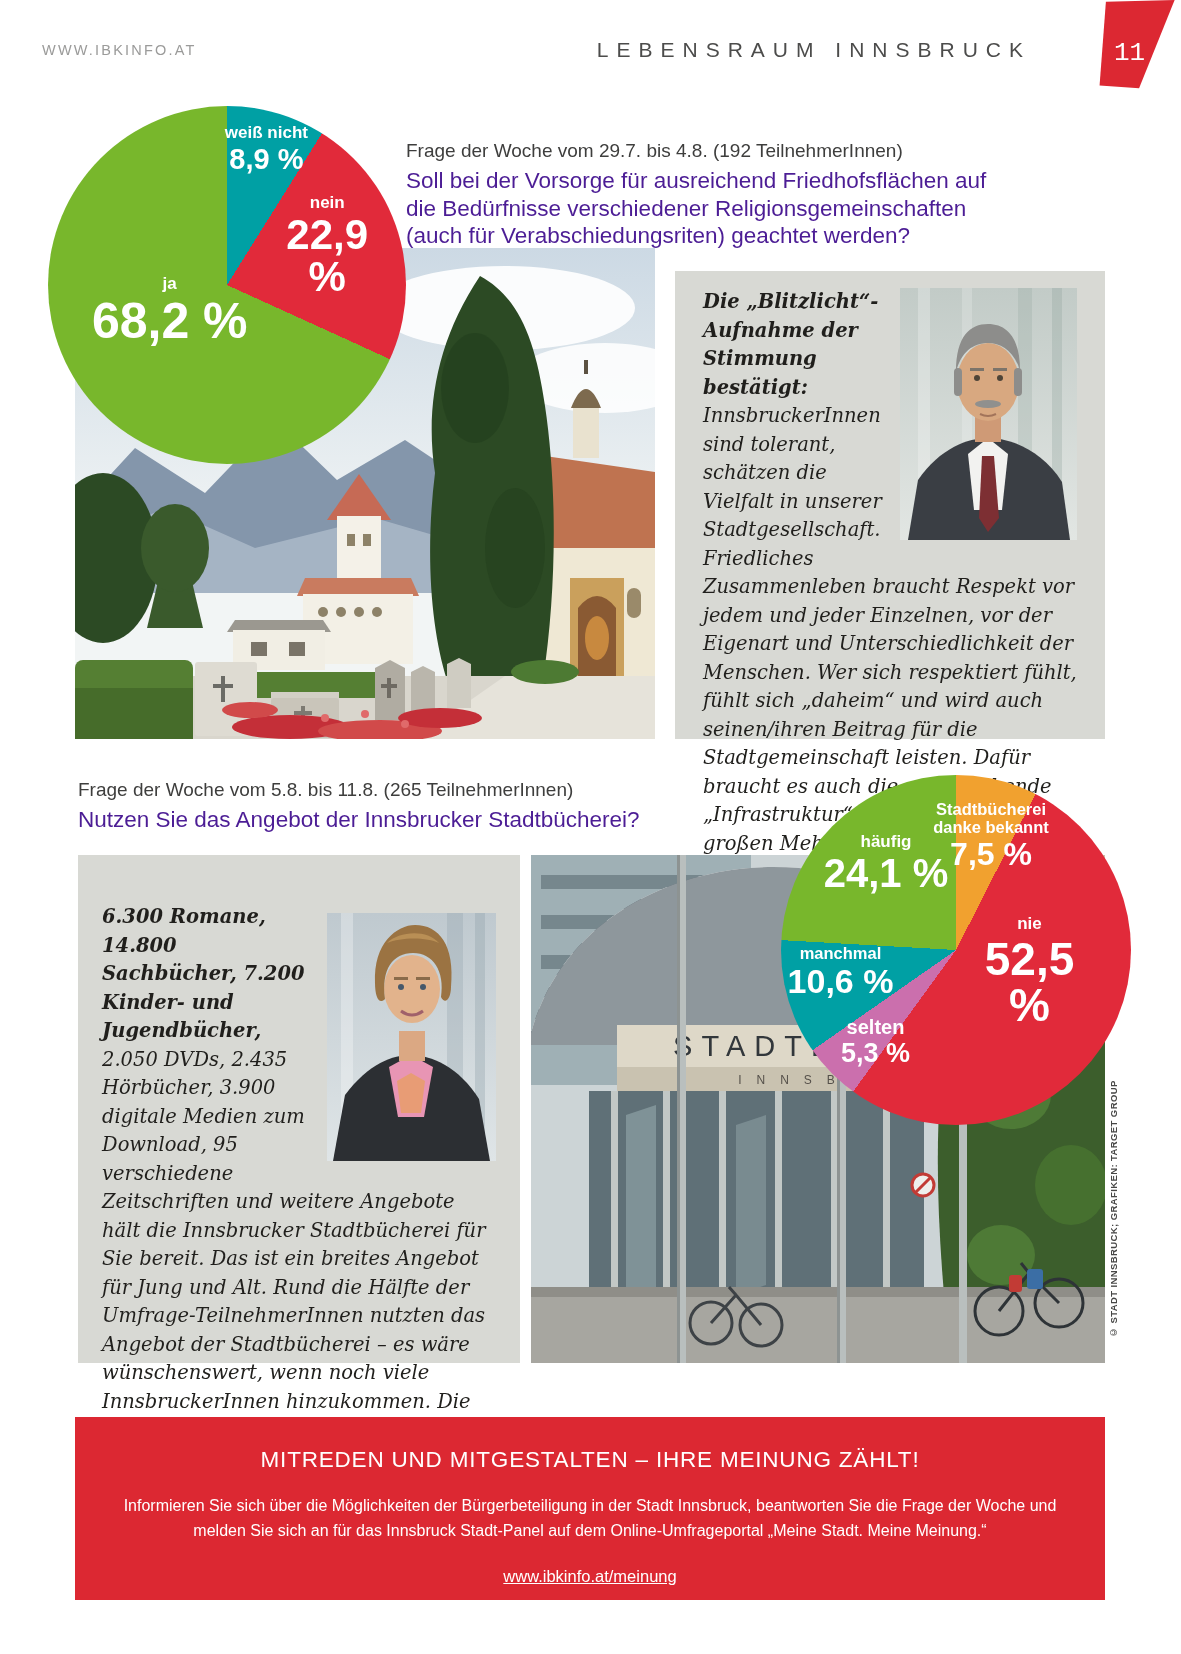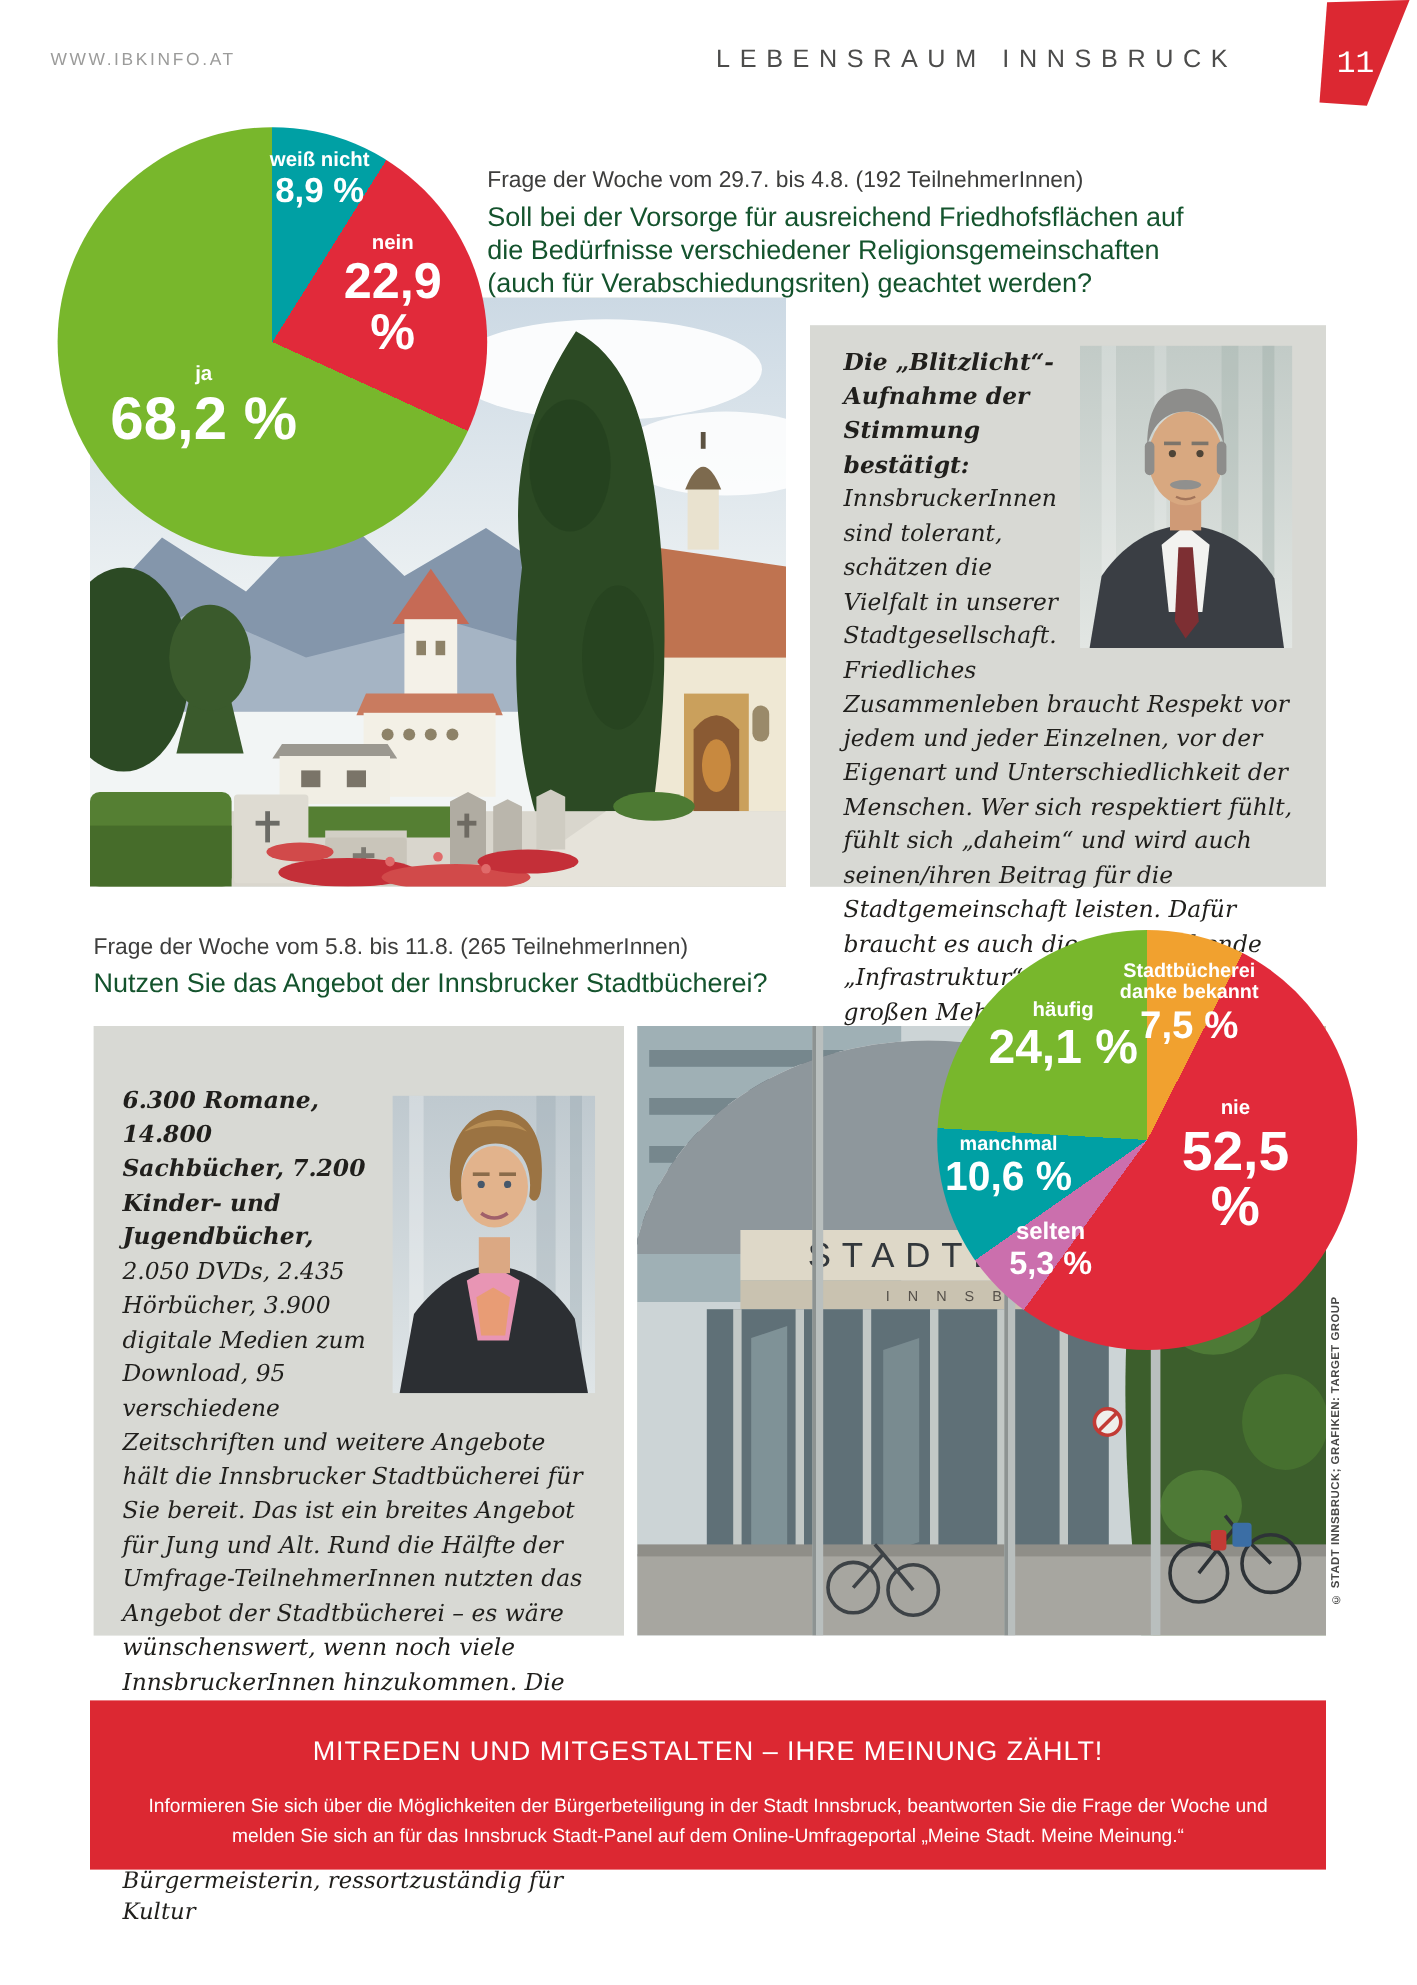--- a/index.html
+++ b/index.html
@@ -8,21 +8,21 @@
 
   
   .site-url{position:absolute;left:42px;top:42px;font-size:14.5px;letter-spacing:2.2px;color:#9b9b9a;}
   .section-title{position:absolute;right:150px;top:38px;font-size:21px;letter-spacing:8px;color:#4c4c4b;}
   .page-tag{position:absolute;left:1098px;top:0;width:79px;height:90px;background:#dc2832;
             clip-path:polygon(10% 2%,97% 0%,52% 98%,2% 95%);font-family:Liberation Mono, monospace;}
   .page-num{position:absolute;left:16px;top:38px;color:#fff;font-size:26px;}
 
   
   .q-meta{font-size:19px;color:#3e3e3d;margin:0 0 5px 0;}
-  .q-red{font-size:22.5px;line-height:27.5px;color:#14532d;margin:0;}
+  .q-red{font-size:22.5px;line-height:27.5px;color:#4c1d95;margin:0;}
   .q1{position:absolute;left:406px;top:140px;width:585px;}
   .q2{position:absolute;left:78px;top:779px;width:660px;}
 
   
   .photo{position:absolute;overflow:hidden;background:#cfd6d2;}
   .photo svg{display:block;}
   .photo1{left:75px;top:248px;width:580px;height:491px;}
   .photo2{left:531px;top:855px;width:574px;height:508px;}
 
   
@@ -43,21 +43,21 @@
   .pie{position:absolute;border-radius:50%;}
   .pie1{left:48px;top:106px;width:358px;height:358px;}
   .pie2{left:781px;top:775px;width:350px;height:350px;}
   .plabel{position:absolute;transform:translate(-50%,-50%);text-align:center;color:#fff;font-weight:bold;}
   .pl-name{font-size:17px;line-height:1.1;}
   .pl-val{line-height:1.0;margin-top:2px;}
 
   
   .credit{position:absolute;left:1108px;top:1080px;height:258px;writing-mode:vertical-rl;
           transform:rotate(180deg);font-size:9.5px;font-weight:bold;letter-spacing:.4px;color:#474746;}
-  .banner{position:absolute;left:75px;top:1417px;width:1030px;height:141px;background:#dc2832;
+  .banner{position:absolute;left:75px;top:1417px;width:1030px;height:183px;background:#dc2832;
           color:#fff;text-align:center;box-sizing:border-box;padding-top:30px;}
   .banner-title{font-size:22.5px;letter-spacing:.8px;margin:0;font-weight:normal;}
   .banner-body{font-size:16px;line-height:25px;margin:20px auto 0 auto;max-width:965px;}
   .banner-link{display:inline-block;margin-top:24px;color:#fff;font-size:16.5px;
                text-decoration:underline;cursor:pointer;}
 </style>
 </head>
 <body>
 
 <div class="page">
@@ -194,21 +194,21 @@
 
   <div class="pie pie1" style="background: conic-gradient(rgb(0, 160, 164) 0deg, rgb(0, 160, 164) 32.04deg, rgb(225, 42, 58) 32.04deg, rgb(225, 42, 58) 114.48deg, rgb(120, 183, 44) 114.48deg, rgb(120, 183, 44) 360deg);">
     <div class="plabel" style="left:61%;top:12%;">
       <div class="pl-name">weiß nicht</div>
       <div class="pl-val" style="font-size:29px;">8,9 %</div>
     </div>
     <div class="plabel" style="left:78%;top:39%;">
       <div class="pl-name">nein</div>
       <div class="pl-val" style="font-size:42px;">22,9 %</div>
     </div>
-    <div class="plabel" style="left:34%;top:57%;margin-top:28px;">
+    <div class="plabel" style="left:34%;top:57%;">
       <div class="pl-name">ja</div>
       <div class="pl-val" style="font-size:50px;">68,2 %</div>
     </div>
   </div>
 
   <div class="q2">
     <p class="q-meta">Frage der Woche vom 5.8. bis 11.8. (265 TeilnehmerInnen)</p>
     <p class="q-red">Nutzen Sie das Angebot der Innsbrucker Stadtbücherei?</p>
   </div>
 

